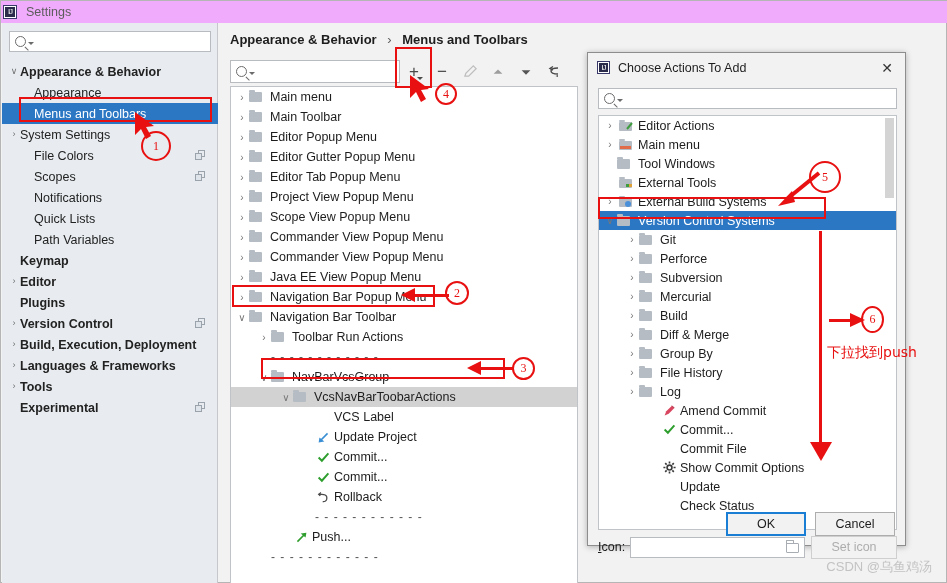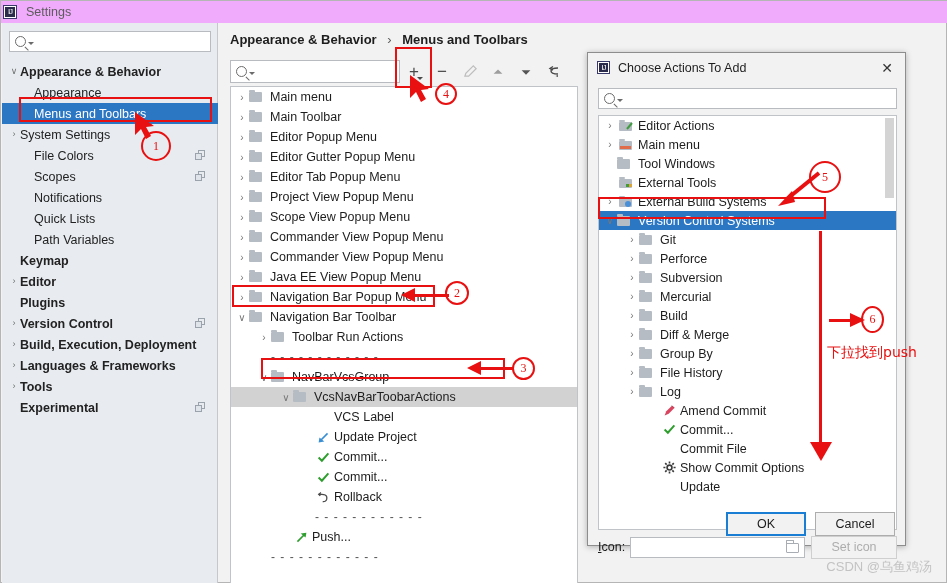--- a/index.html
+++ b/index.html
@@ -756,20 +756,26 @@
               </svg>
             </span>
             <span class="tl">Show Commit Options</span>
           </div>
           <div class="dtr">
             <span style="width: 48px; flex: 0 0 auto;"></span>
             <span class="tw"></span>
             <span class="ic"></span>
             <span class="tl">Update</span>
           </div>
+          <div class="dtr">
+            <span style="width: 48px; flex: 0 0 auto;"></span>
+            <span class="tw"></span>
+            <span class="ic"></span>
+            <span class="tl">Check Status</span>
+          </div>
         </div>
       <div id="dlg-scroll"></div>
     </div>
 
     <div id="icon-row">
       <span id="icon-label"><u>I</u><span>con:</span></span>
       <div id="icon-field">
         <span id="icon-browse"></span>
       </div>
       <div id="set-icon-btn">Set icon</div>

